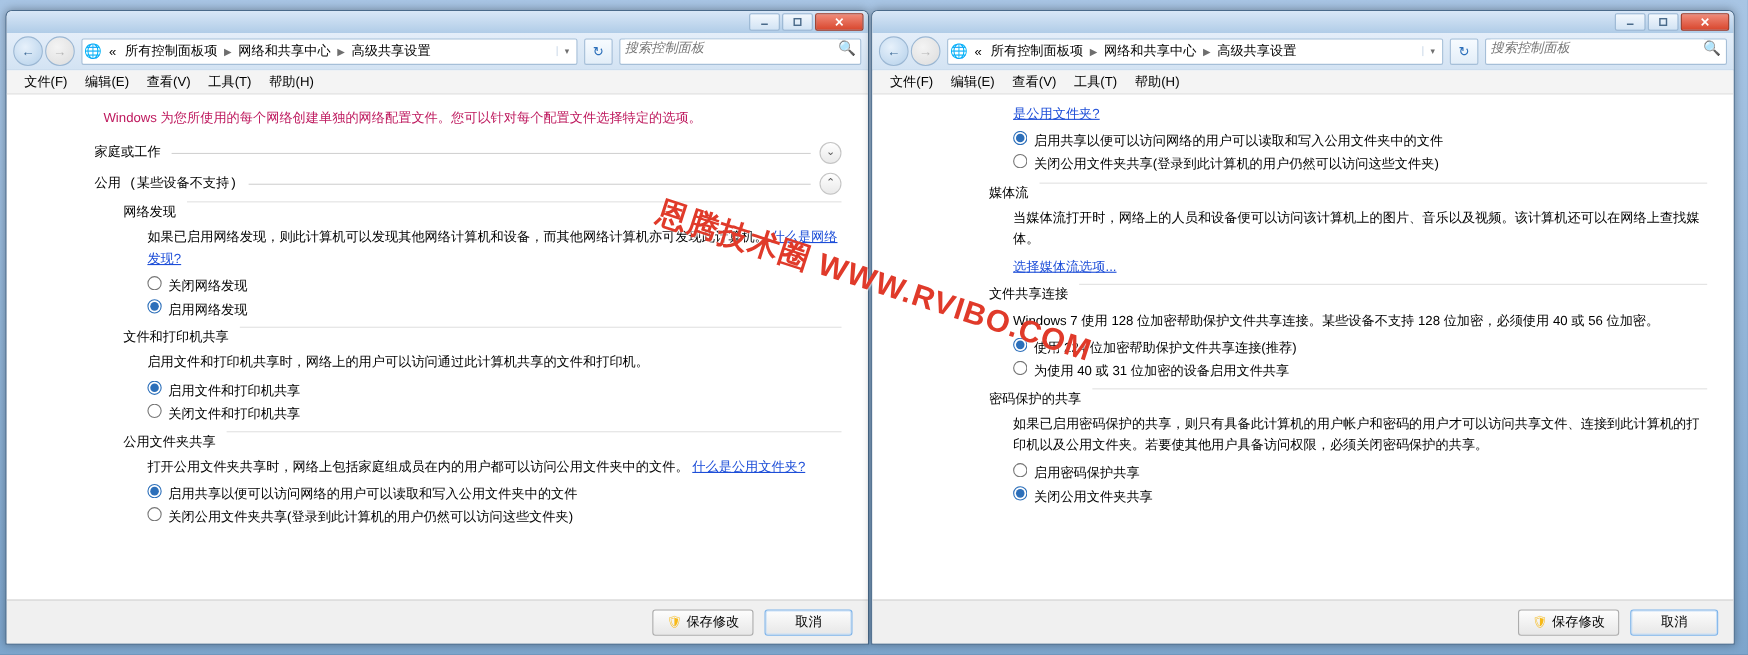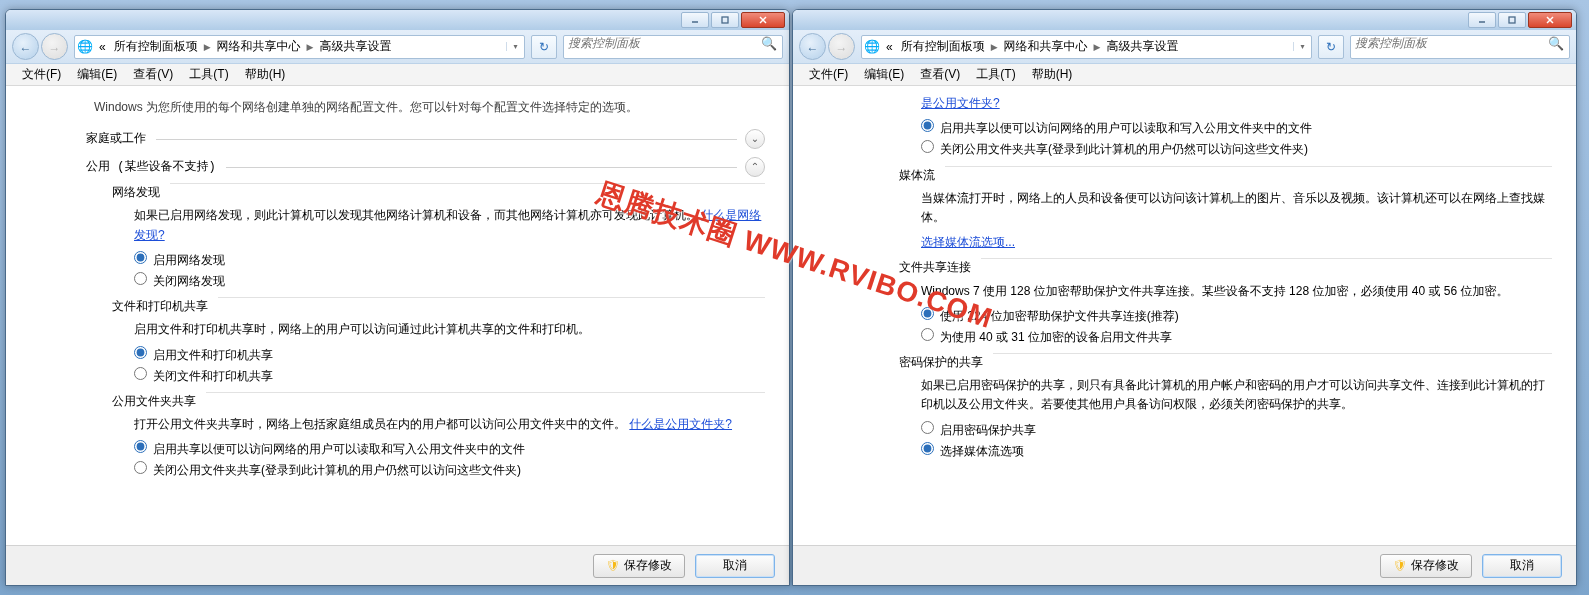--- a/index.html
+++ b/index.html
@@ -23,21 +23,21 @@
 .refresh-btn{width:26px;height:24px;border:1px solid #a6bfd8;background:linear-gradient(180deg,#f7fbff,#e3eef8);display:flex;align-items:center;justify-content:center;color:#2c6fba;border-radius:2px;cursor:pointer;font-size:12px;}
 .searchbox{width:220px;height:24px;border:1px solid #a6bfd8;background:#fff;margin-left:6px;border-radius:2px;display:flex;align-items:flex-start;padding:0 4px;}
 .searchbox input{flex:1;border:none;outline:none;font-size:12px;color:#888;font-style:italic;}
 .searchbox .sicon{color:#2c6fba;font-size:13px;cursor:pointer;}
 .menubar{height:22px;border-bottom:1px solid #d9d9d9;background:#f4f4f4;display:flex;align-items:center;padding:0 8px;}
 .menubar span{padding:0 8px;cursor:pointer;}
 .content{height:459px;overflow-y:auto;background:#fff;padding:8px 24px 8px 88px;line-height:1.6;}
 .content::-webkit-scrollbar{width:17px;}
 .content::-webkit-scrollbar-track{background:#f0f0f0;}
 .content::-webkit-scrollbar-thumb{background:#c8c8c8;border:1px solid #a9a9a9;border-radius:2px;}
-.intro{margin:4px 0 12px;color:#404040;}
+.intro{margin:4px 0 12px;color:#be185d;}
 .group-hdr{display:flex;align-items:center;margin:8px 0 4px -8px;}
 .group-hdr .ttl{white-space:nowrap;margin-right:10px;font-family:Liberation Mono, monospace;}
 .group-hdr .rule{flex:1;height:1px;background:#d2d2d2;}
 .chev{width:20px;height:20px;border:1px solid #c5c5c5;border-radius:50%;background:linear-gradient(180deg,#fff,#e9e9e9);display:flex;align-items:center;justify-content:center;color:#5a5a5a;font-size:10px;margin-left:8px;cursor:pointer;}
 .section{margin:4px 0 6px 18px;}
 .sec-hdr{display:flex;align-items:flex-start;margin:6px 0 4px;}
 .sec-hdr .st{white-space:nowrap;margin-right:10px;}
 .sec-hdr .srule{flex:1;height:1px;background:#e2e2e2;}
 .desc{margin:2px 0 6px 22px;color:#000;}
 .link{color:#1d4ed8;text-decoration:underline;cursor:pointer;}
@@ -117,26 +117,26 @@
     </div>
 
     <div class="section">
       <div class="sec-hdr">
             <span class="st">网络发现</span>
             <span class="srule"></span>
           </div>
       <div class="desc"><span>如果已启用网络发现，则此计算机可以发现其他网络计算机和设备，而其他网络计算机亦可发现此计算机。</span> <span class="link">什么是网络发现?</span></div>
       <div class="radios">
         <label class="radio-row">
+              <input type="radio" name="nd1" style="">
+              <span>关闭网络发现</span>
+            </label>
+        <label class="radio-row">
               <input type="radio" name="nd1" checked="" style="">
               <span>启用网络发现</span>
-            </label>
-        <label class="radio-row">
-              <input type="radio" name="nd1" style="">
-              <span>关闭网络发现</span>
             </label>
       </div>
     </div>
 
     <div class="section">
       <div class="sec-hdr">
             <span class="st">文件和打印机共享</span>
             <span class="srule"></span>
           </div>
       <div class="desc">启用文件和打印机共享时，网络上的用户可以访问通过此计算机共享的文件和打印机。</div>
@@ -273,21 +273,21 @@
             <span class="srule"></span>
           </div>
       <div class="desc">如果已启用密码保护的共享，则只有具备此计算机的用户帐户和密码的用户才可以访问共享文件、连接到此计算机的打印机以及公用文件夹。若要使其他用户具备访问权限，必须关闭密码保护的共享。</div>
       <div class="radios">
         <label class="radio-row">
               <input type="radio" name="pw2" style="">
               <span>启用密码保护共享</span>
             </label>
         <label class="radio-row">
               <input type="radio" name="pw2" checked="" style="">
-              <span>选择媒体流选项</span>
+              <span>关闭公用文件夹共享</span>
             </label>
       </div>
     </div>
   </div>
   <div class="footer">
     <div class="btn">
           <span class="shield">🛡</span>
           <span>保存修改</span>
         </div>
     <div class="btn primary">取消</div>

